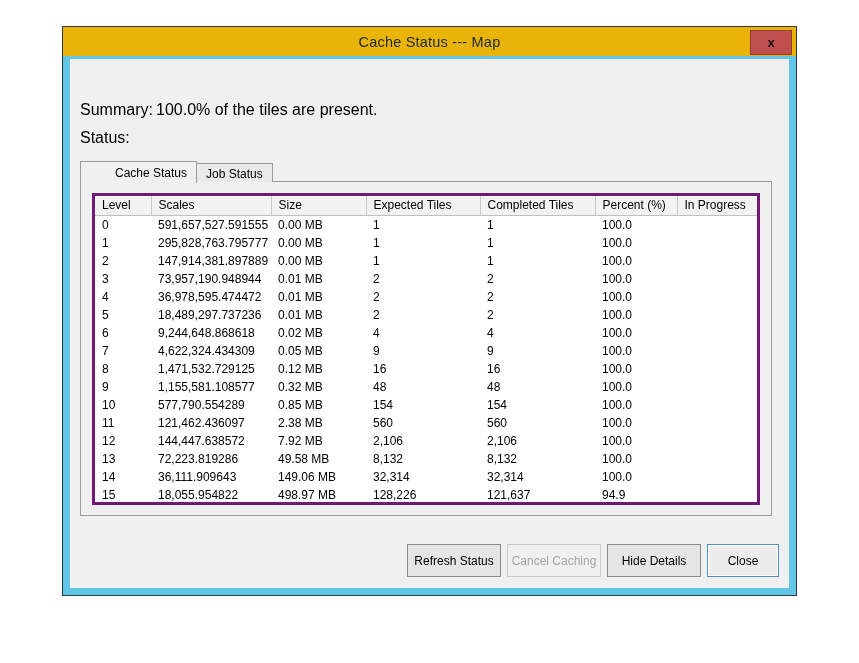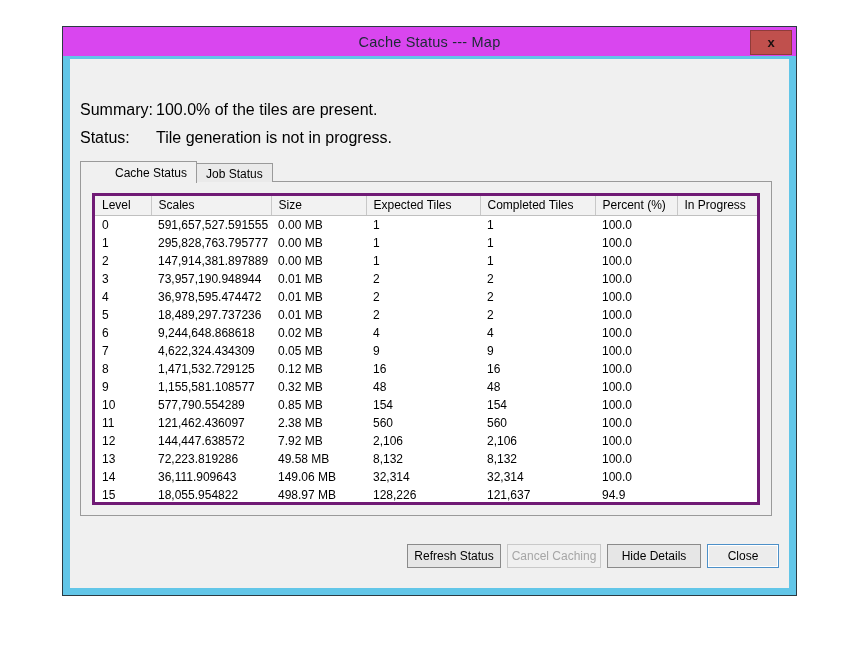--- a/index.html
+++ b/index.html
@@ -27,21 +27,21 @@
     width: 735px;
     height: 570px;
     background: #62c6e8;
     border: 1px solid #2b3a42;
     box-sizing: border-box;
   }
 
   .titlebar {
     position: relative;
     height: 29px;
-    background: #d946ef;
+    background: #eab308;
     display: flex;
     align-items: center;
     justify-content: center;
   }
 
   .titlebar-text {
     font-size: 14.5px;
     color: #1b2b33;
     letter-spacing: 0.2px;
     white-space: nowrap;
@@ -196,21 +196,21 @@
     position: absolute;
     left: 0;
     top: 467px;
     width: 719px;
     height: 40px;
   }
 
   .btn {
     position: absolute;
     top: 18px;
-    height: 24px;
+    height: 33px;
     font-size: 12px;
     font-family: "Liberation Sans", sans-serif;
     color: #000000;
     background: #e6e6e6;
     border: 1px solid #8a8a8a;
     box-sizing: border-box;
     cursor: pointer;
     display: flex;
     align-items: center;
     justify-content: center;
@@ -246,21 +246,20 @@
     <div class="titlebar">
       <span class="titlebar-text">Cache Status --- Map</span>
       <div class="close-button">x</div>
     </div>
 
     <div class="client">
 
       <div class="info-row info-label row-summary">Summary:</div>
       <div class="info-row info-value row-summary">100.0% of the tiles are present.</div>
       <div class="info-row info-label row-status">Status:</div>
-      <div class="info-row info-value row-status">Tile generation is not in progress.</div>
 
       <div class="tabstrip">
         <div class="tab active">Cache Status</div>
         <div class="tab inactive">Job Status</div>
       </div>
 
       <div class="tabpanel">
         <div class="grid">
           <table class="cachetable">
             <thead>

